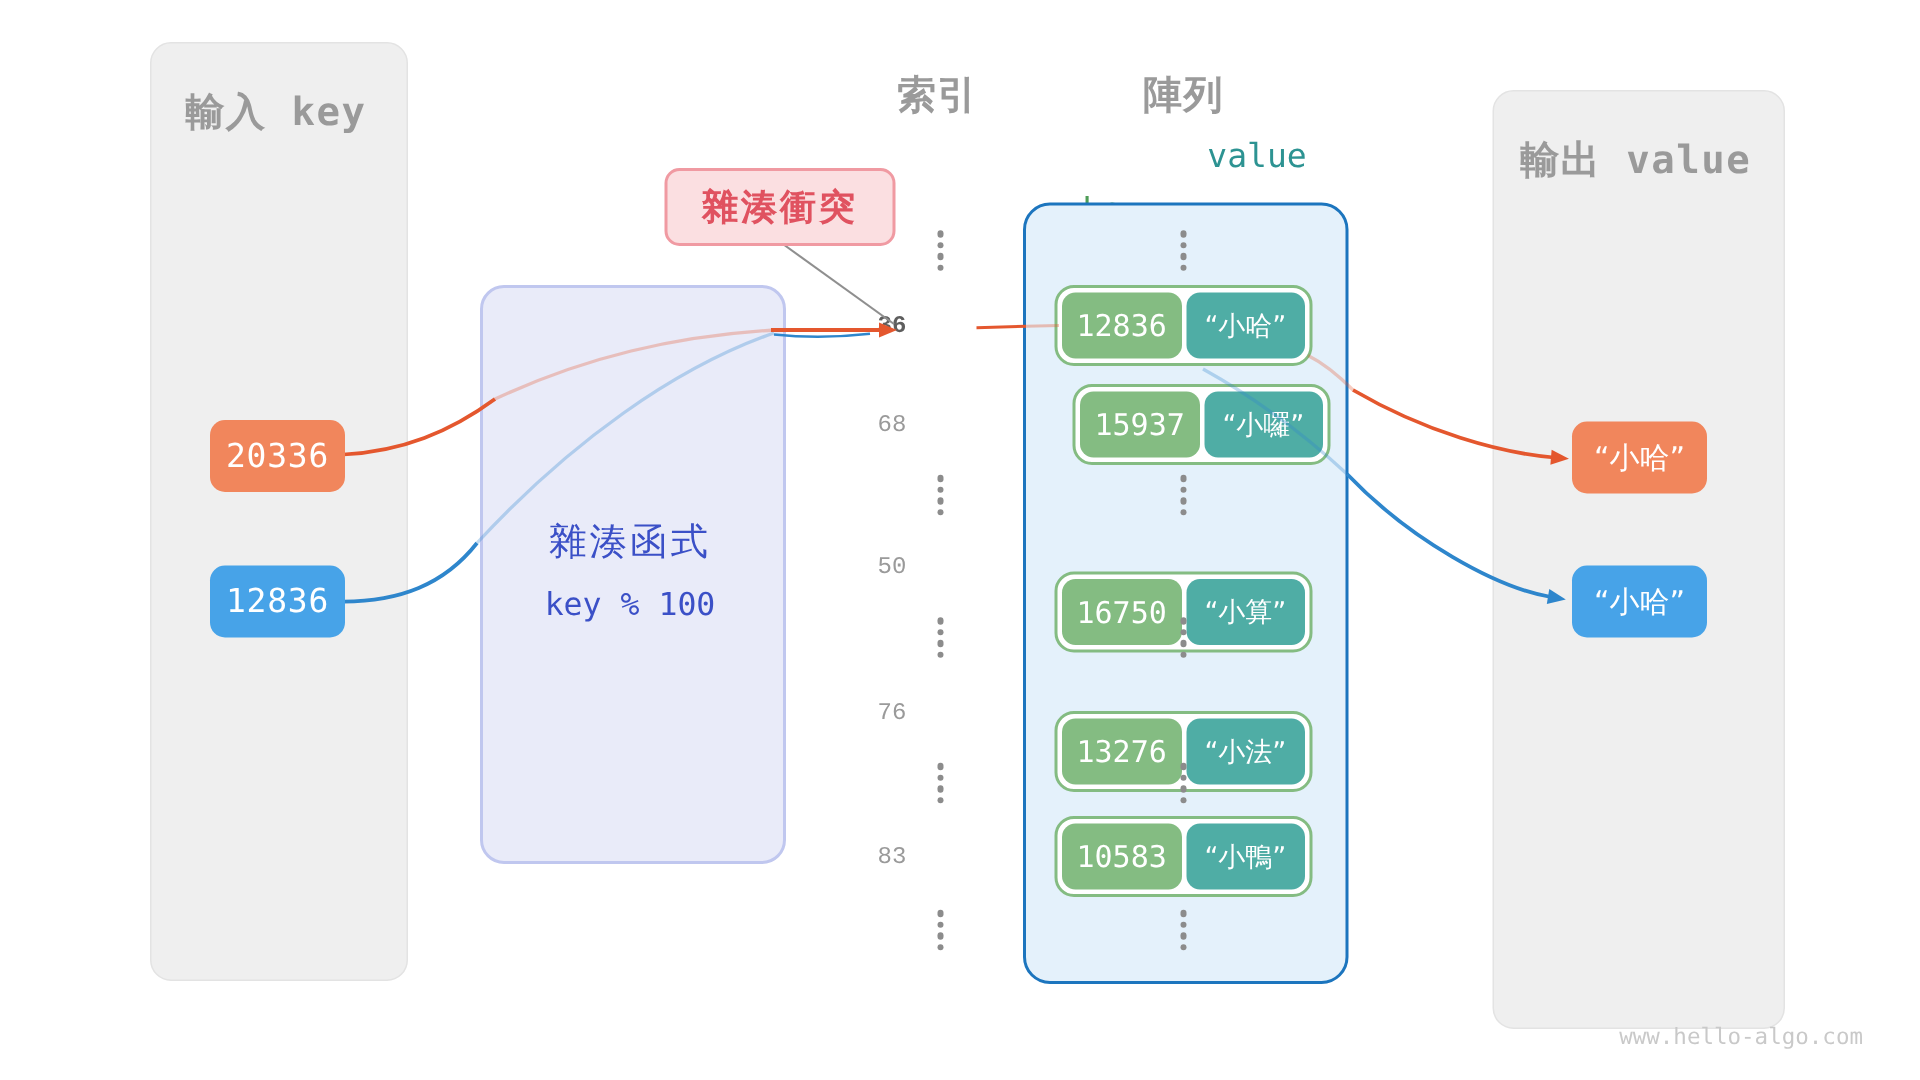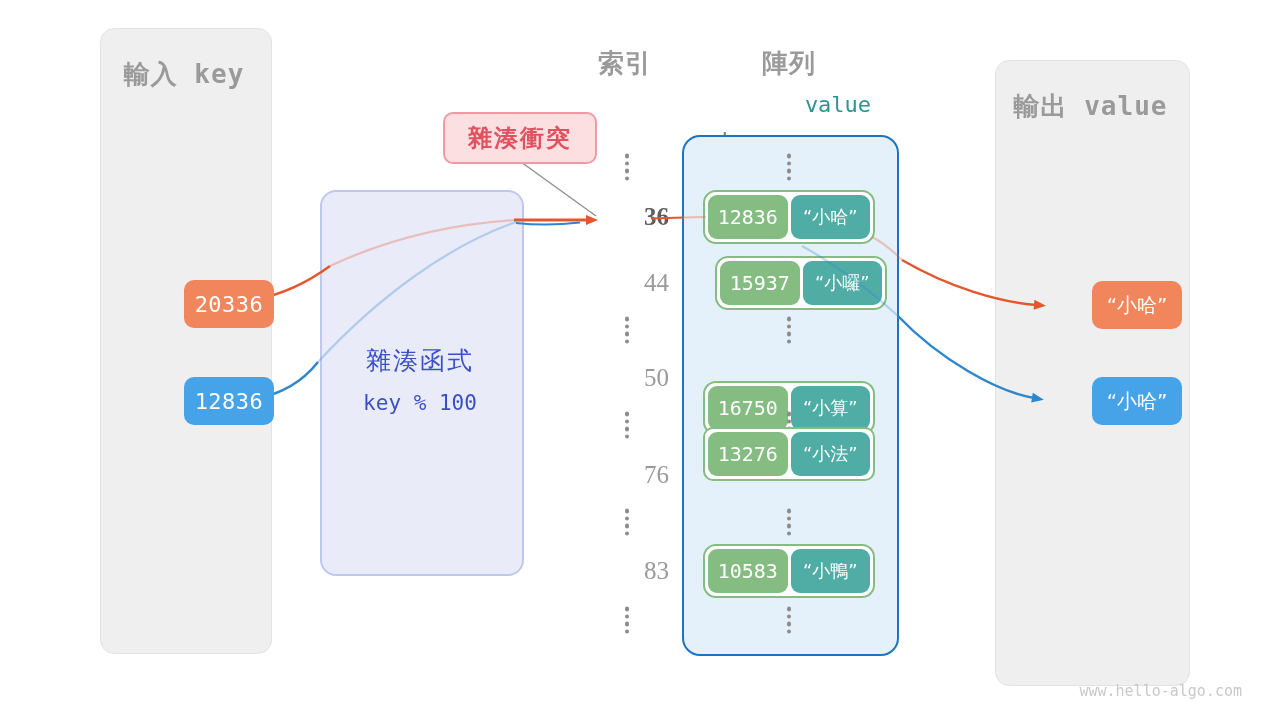--- a/index.html
+++ b/index.html
@@ -18,34 +18,34 @@
   .abs{position:absolute;}
   .panel{background:var(--panel-gray);border:1px solid #E3E3E3;border-radius:14px;}
   .panel-title{position:absolute;left:0;right:4px;top:28px;text-align:center;
     font-family:"DejaVu Sans Mono","DejaVu Sans",monospace;
     font-weight:bold;font-size:26px;color:var(--gray-text);letter-spacing:1px;}
   .col-title{position:absolute;text-align:center;font-family:"DejaVu Sans Mono","DejaVu Sans",monospace;
     font-weight:bold;font-size:26px;color:var(--gray-text);letter-spacing:1px;}
   .kv-head{position:absolute;top:92px;font-family:"DejaVu Sans Mono",monospace;
     font-size:22px;font-weight:500;text-align:center;}
   .chip{position:absolute;width:90px;height:48px;border-radius:10px;color:#fff;
-    display:flex;align-items:center;justify-content:center;margin-left:44px;}
+    display:flex;align-items:center;justify-content:center;}
   .chip.num{font-family:"DejaVu Sans Mono",monospace;font-size:22px;font-weight:500;letter-spacing:.5px;}
   .chip.val{font-size:20px;font-weight:500;}
   .hash-box{background:var(--hash-fill);border:2px solid var(--hash-border);border-radius:16px;}
   .hash-title{position:absolute;left:320px;width:200px;top:344px;text-align:center;
     font-size:25px;color:var(--hash-text);letter-spacing:2px;}
   .hash-formula{position:absolute;left:320px;width:200px;top:391px;text-align:center;
     font-family:"DejaVu Sans Mono",monospace;font-size:21px;color:var(--hash-text);}
   .collision{background:var(--pink-fill);border:2px solid var(--pink-border);border-radius:10px;
     display:flex;align-items:center;justify-content:center;
     font-size:24px;font-weight:bold;color:var(--pink-text);letter-spacing:2px;}
   .array-panel{background:var(--array-fill);border:2.5px solid var(--array-border);border-radius:18px;}
-  .idx-num{position:absolute;left:0;width:100%;text-align:right;transform:translateY(-50%);
-    font-family:Liberation Serif, serif;font-size:25px;color:var(--gray-text);}
+  .idx-num{position:absolute;left:0;width:100%;text-align:left;transform:translateY(-50%);
+    font-family:Liberation Mono, monospace;font-size:16px;color:var(--gray-text);}
   .idx-num.bold{color:#5E5E5E;font-weight:bold;}
   .dots-item{position:absolute;left:0;width:100%;transform:translateY(-50%);
     display:flex;flex-direction:column;align-items:center;gap:3px;}
   .dot{width:4.5px;height:4.5px;border-radius:50%;background:var(--dot);}
   .pair-row{position:absolute;left:0;width:100%;height:54px;transform:translateY(-50%);
     box-sizing:border-box;display:flex;gap:3px;padding:3px;background:#fff;
     border:2.2px solid var(--green);border-radius:13px;}
   .kbox{flex:1;background:var(--green);border-radius:9px;color:#fff;
     display:flex;align-items:center;justify-content:center;
     font-family:"DejaVu Sans Mono",monospace;font-size:20px;font-weight:500;}
@@ -79,21 +79,21 @@
   </div>
 
   <div class="abs" style="left:585px;top:0;width:84px;height:720px;" id="index-col">
       <div class="dots-item" style="top: 167px;">
         <span class="dot"></span>
         <span class="dot"></span>
         <span class="dot"></span>
         <span class="dot"></span>
       </div>
       <div class="idx-num bold" style="top: 217px;">36</div>
-      <div class="idx-num" style="top: 283px;">44</div>
+      <div class="idx-num" style="top: 283px;">68</div>
       <div class="dots-item" style="top: 330px;">
         <span class="dot"></span>
         <span class="dot"></span>
         <span class="dot"></span>
         <span class="dot"></span>
       </div>
       <div class="idx-num" style="top: 378px;">50</div>
       <div class="dots-item" style="top: 425px;">
         <span class="dot"></span>
         <span class="dot"></span>
@@ -140,21 +140,21 @@
       <div class="pair-row" style="top: 378px; margin-top: 30px;">
         <div class="kbox">16750</div>
         <div class="vbox">“小算”</div>
       </div>
       <div class="dots-item" style="top: 425px;">
         <span class="dot"></span>
         <span class="dot"></span>
         <span class="dot"></span>
         <span class="dot"></span>
       </div>
-      <div class="pair-row" style="top: 454px; border-radius: 10px;">
+      <div class="pair-row" style="top: 501px;">
         <div class="kbox">13276</div>
         <div class="vbox">“小法”</div>
       </div>
       <div class="dots-item" style="top: 522px;">
         <span class="dot"></span>
         <span class="dot"></span>
         <span class="dot"></span>
         <span class="dot"></span>
       </div>
       <div class="pair-row" style="top: 571px;">

